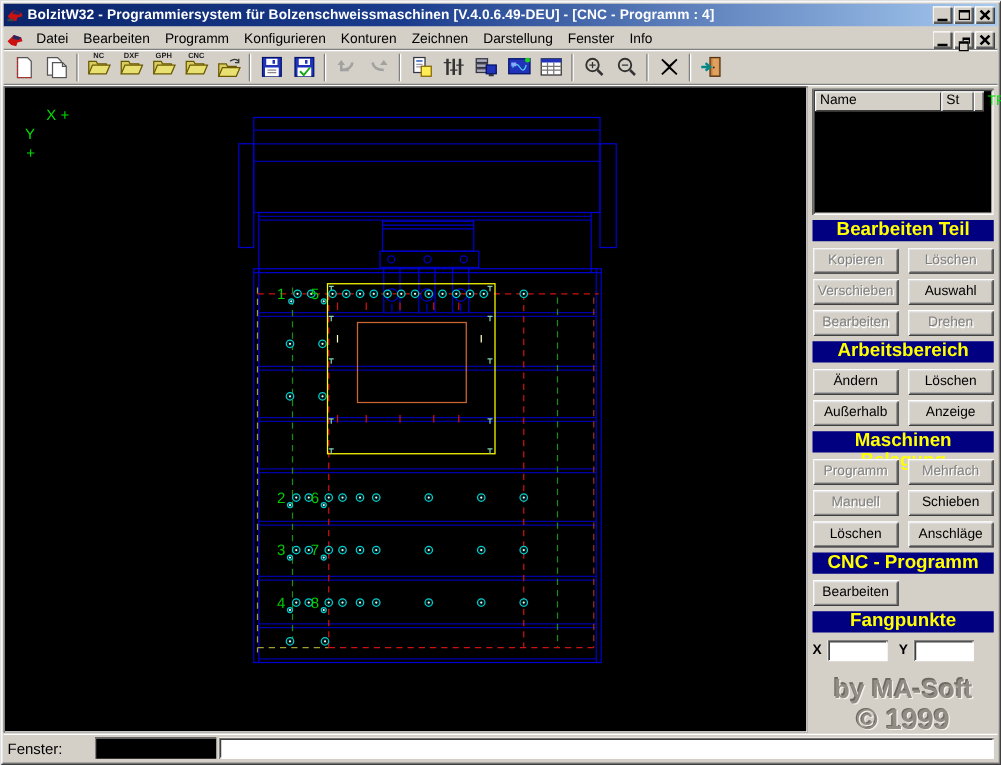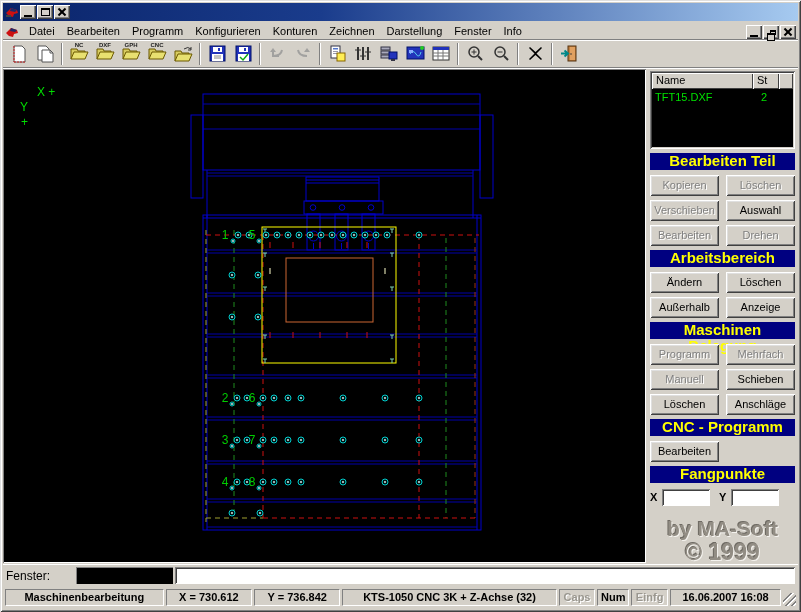--- a/index.html
+++ b/index.html
@@ -46,21 +46,21 @@
   
   .workrow{flex:1;display:flex;min-height:0;}
   .canvas{flex:1;background:#000;position:relative;margin:1px 1px 1px 0;
           box-shadow:inset 1px 1px 0 #808080, inset -1px -1px 0 #fff;}
   .canvas svg{position:absolute;left:1px;top:1px;}
   
   .panel{width:151px;flex:0 0 151px;padding:3px 3px 0 3px;display:flex;flex-direction:column;}
   .listbox{height:102px;background:#000;
            box-shadow:inset 1px 1px 0 #808080, inset -1px -1px 0 #fff,
                       inset 2px 2px 0 #404040, inset -2px -2px 0 #d4d0c8;
-           padding:2px;display:flex;flex-direction:column;}
+           padding:2px;display:flex;flex-direction:row;}
   .listhead{display:flex;height:16px;flex:0 0 16px;}
   .hcell{background:#d4d0c8;font-size:11px;padding:1px 4px;color:#000;
          box-shadow:inset 1px 1px 0 #fff, inset -1px -1px 0 #404040;}
   .hc-name{width:101px;}
   .hc-st{width:26px;}
   .hc-fill{flex:1;}
   .listrow{display:flex;color:#00e000;font-size:11px;padding-top:2px;}
   .lc-name{width:101px;padding-left:3px;}
   .lc-st{width:26px;padding-left:8px;}
   .shead{height:17px;line-height:16px;background:#000080;color:#ffff00;font-size:15px;
@@ -101,20 +101,21 @@
 <body>
 
 <div id="win">
 
   <div class="titlebar">
     <svg class="appicon" viewBox="0 0 14 14">
       <path d="M1 8 L6 3 L12 5 L13 8 L9 9 L8 12 L4 11 Z" fill="#cc1111"></path>
       <path d="M6 3 L12 5 L10 7 L5 6 Z" fill="#222a66"></path>
       <rect x="1" y="10" width="5" height="2" fill="#444"></rect>
     </svg>
+    <span class="ttext">BolzitW32 - Programmiersystem für Bolzenschweissmaschinen [V.4.0.6.49-DEU] - [CNC - Programm : 4]</span>
     <div class="winbtn">
         <span class="g-min"></span>
       </div>
     <div class="winbtn">
         <span class="g-max"></span>
       </div>
     <div class="winbtn">
         <span class="g-x"></span>
       </div>
   </div>
@@ -598,25 +599,14 @@
       </div>
     </div>
   </div>
 
   <div class="cmdrow">
     <span class="cmdlabel">Fenster:</span>
     <div class="cmdblack"></div>
     <input class="cmdinput" value="" style="">
   </div>
 
-  <div class="statusbar" id="statusbar">
-      <div class="spanel" style="width: 160px;">Maschinenbearbeitung</div>
-      <div class="spanel" style="width: 87px;">X = 730.612</div>
-      <div class="spanel" style="width: 87px;">Y = 736.842</div>
-      <div class="spanel" style="width: 216px;">KTS-1050 CNC 3K + Z-Achse (32)</div>
-      <div class="spanel dim" style="width: 37px;">Caps</div>
-      <div class="spanel" style="width: 32px;">Num</div>
-      <div class="spanel dim" style="width: 37px;">Einfg</div>
-      <div class="spanel" style="width: 112px;">16.06.2007 16:08</div>
-      <div class="sgrip"></div>
-    </div>
 
 </div>
 
 </body></html>

